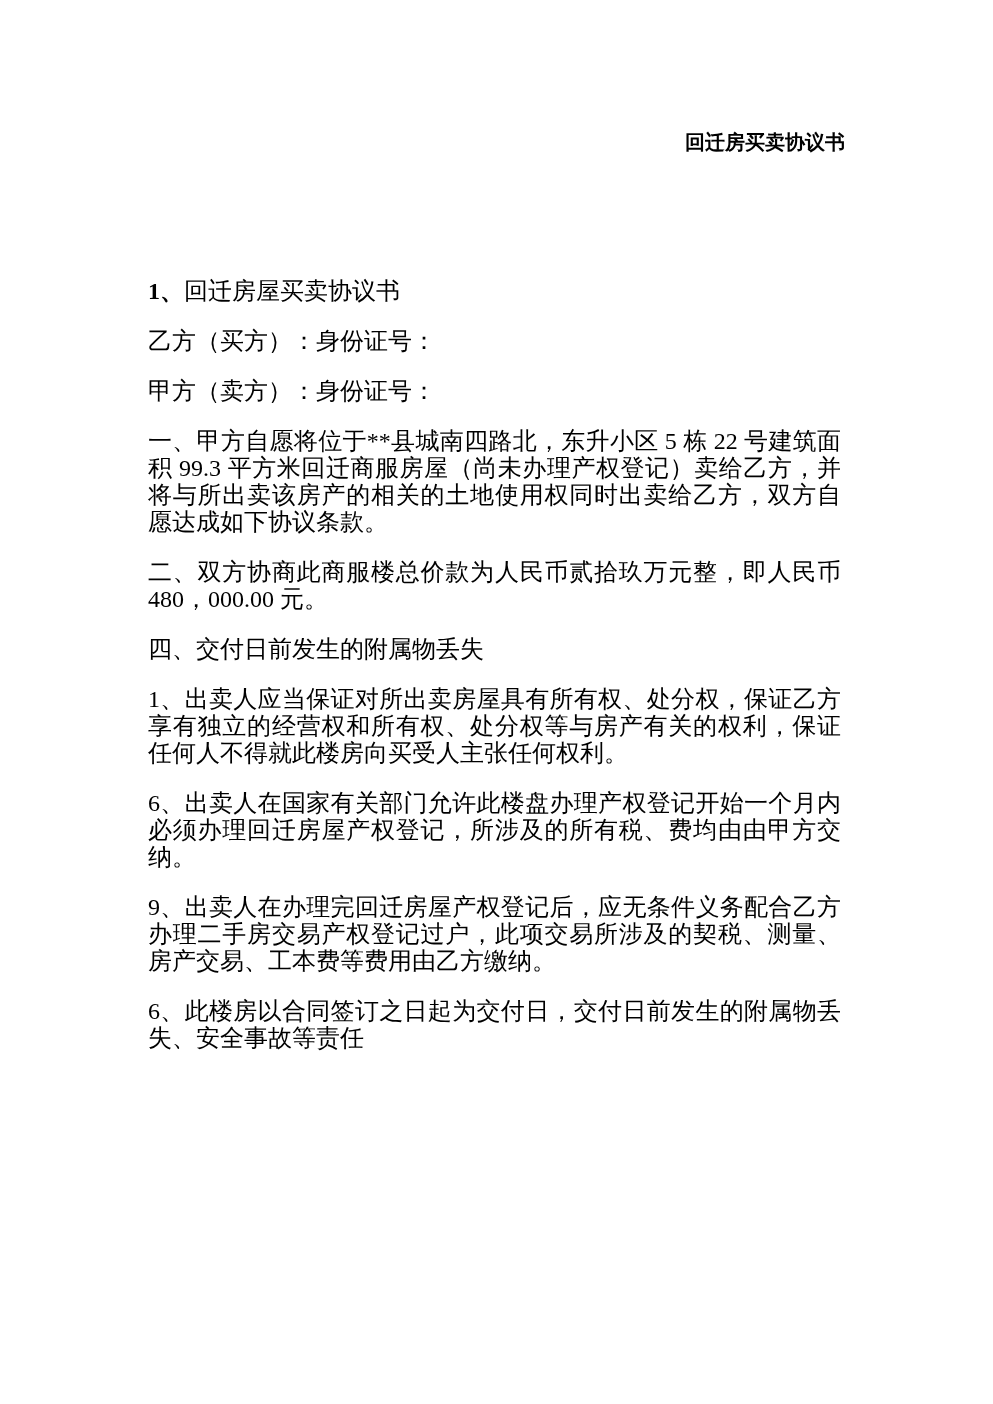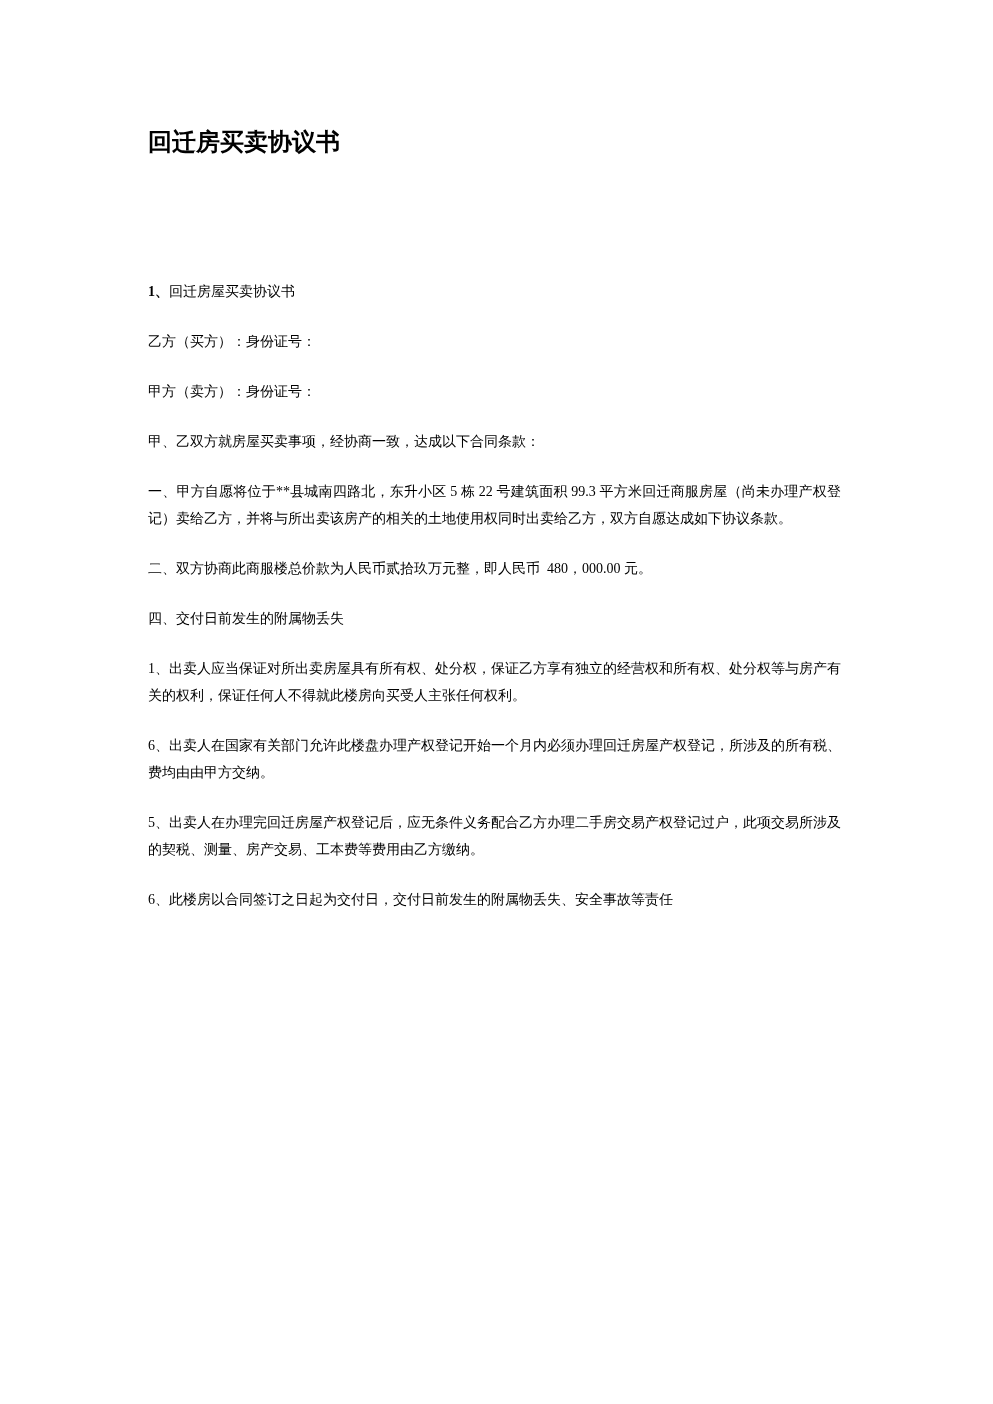--- a/index.html
+++ b/index.html
@@ -13,29 +13,29 @@
     height: 1404px;
     margin: 0 auto;
     background: #ffffff;
     box-sizing: border-box;
     padding: 126px 148px 0 148px;
     font-family: "Liberation Serif", "DejaVu Serif", serif;
     color: #000000;
     overflow: hidden;
   }
   .doc-title {
-    font-size: 24px;
+    font-size: 20px;
     line-height: 32px;
     font-weight: bold;
-    text-align: left;
+    text-align: right;
     margin: 0 0 120px 0;
     letter-spacing: 0px;
   }
   .para {
-    font-size: 14px;
+    font-size: 24px;
     line-height: 27px;
     margin: 0 4px 23px 0;
     text-align: justify;
     white-space: pre-wrap;
     word-break: break-all;
   }
   .bold-prefix {
     font-weight: bold;
   }
 </style>
@@ -45,32 +45,31 @@
 <div class="page">
 
   <h1 class="doc-title">回迁房买卖协议书</h1>
 
   <p class="para"><span class="bold-prefix">1、</span><span>回迁房屋买卖协议书</span></p>
 
   <p class="para">乙方（买方）：身份证号：</p>
 
   <p class="para">甲方（卖方）：身份证号：</p>
 
-  <p class="para">甲、乙双方就房屋买卖事项，经协商一致，达成以下合同条款：</p>
 
   <p class="para">一、甲方自愿将位于**县城南四路北，东升小区 5 栋 22 号建筑面积 99.3 平方米回迁商服房屋（尚未办理产权登记）卖给乙方，并将与所出卖该房产的相关的土地使用权同时出卖给乙方，双方自愿达成如下协议条款。</p>
 
   <p class="para">二、双方协商此商服楼总价款为人民币贰拾玖万元整，即人民币  480，000.00 元。</p>
 
 
   <p class="para">四、交付日前发生的附属物丢失</p>
 
   <p class="para">1、出卖人应当保证对所出卖房屋具有所有权、处分权，保证乙方享有独立的经营权和所有权、处分权等与房产有关的权利，保证任何人不得就此楼房向买受人主张任何权利。</p>
 
 
   <p class="para">6、出卖人在国家有关部门允许此楼盘办理产权登记开始一个月内必须办理回迁房屋产权登记，所涉及的所有税、费均由由甲方交纳。</p>
 
-  <p class="para">5、出卖人在办理完回迁房屋产权登记后，应无条件义务配合乙方办理二手房交易产权登记过户，此项交易所涉及的契税、测量、房产交易、工本费等费用由乙方缴纳。</p>
+  <p class="para">9、出卖人在办理完回迁房屋产权登记后，应无条件义务配合乙方办理二手房交易产权登记过户，此项交易所涉及的契税、测量、房产交易、工本费等费用由乙方缴纳。</p>
 
 
   <p class="para">6、此楼房以合同签订之日起为交付日，交付日前发生的附属物丢失、安全事故等责任</p>
 
 </div>
 
 </body></html>

